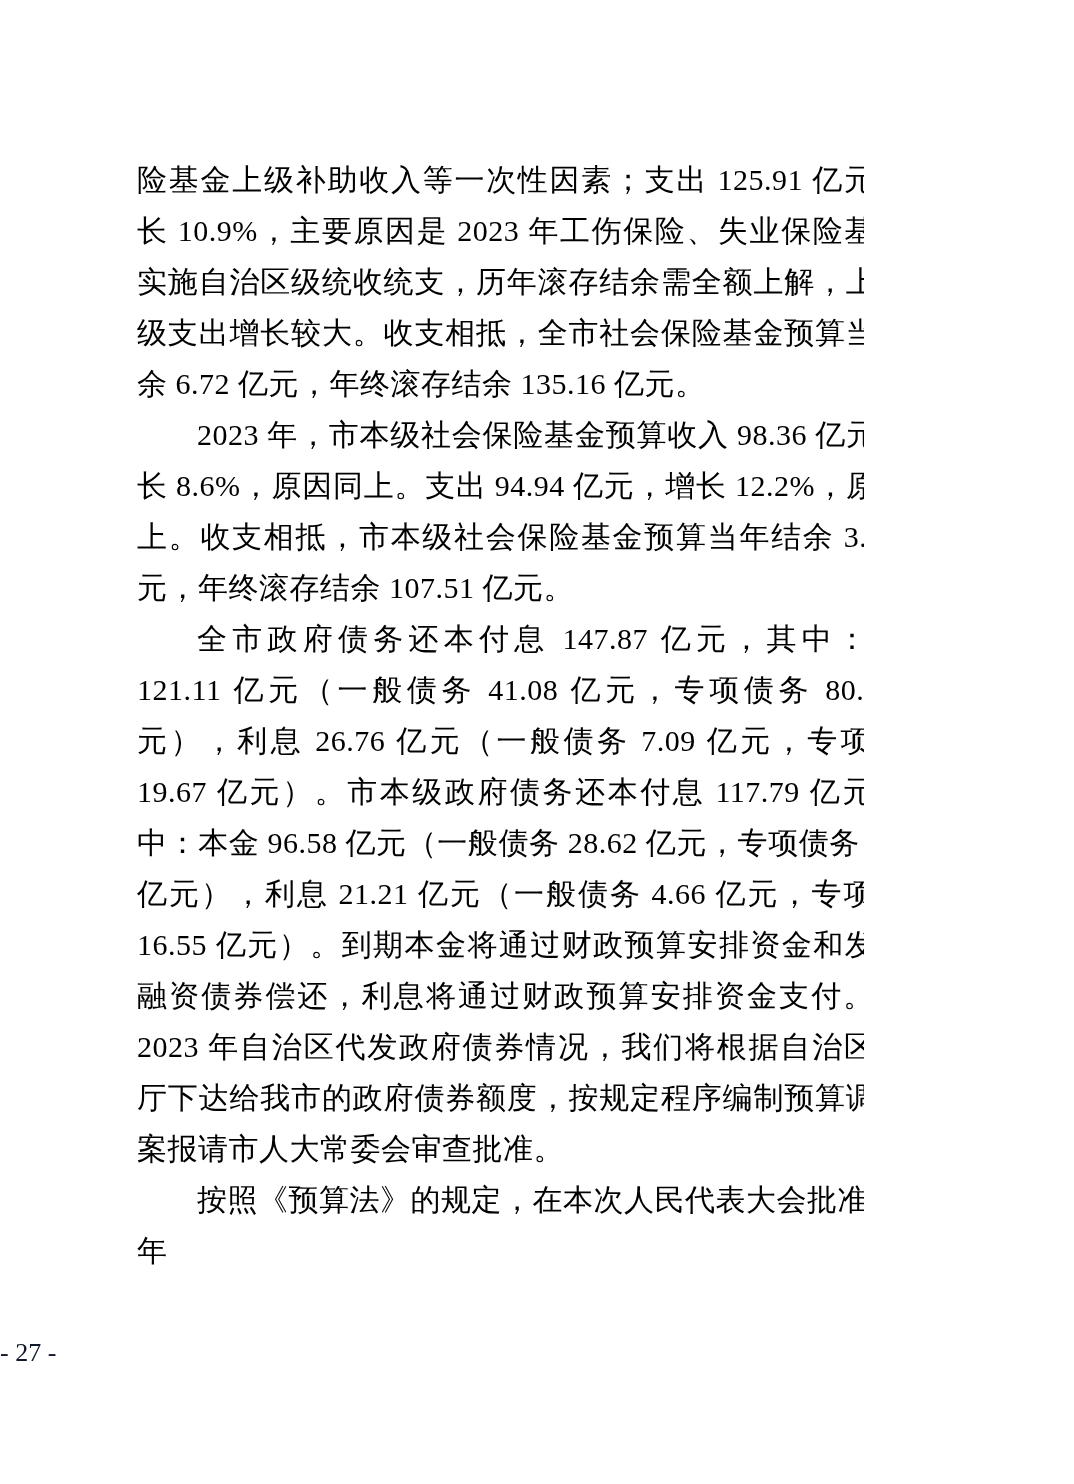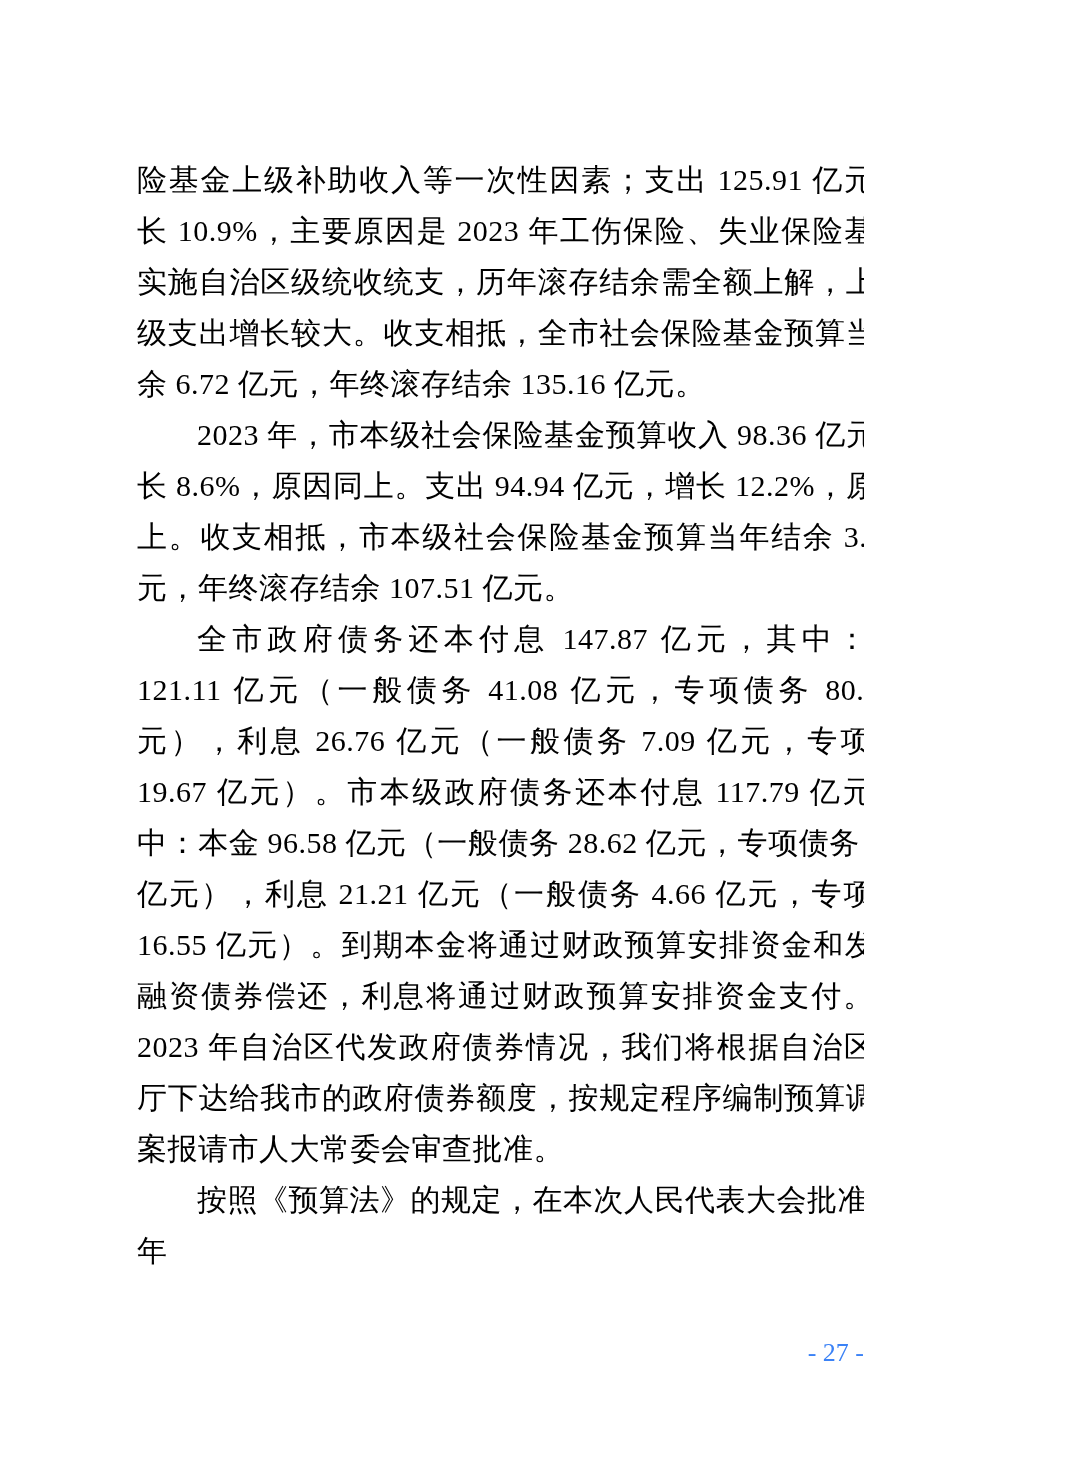--- a/index.html
+++ b/index.html
@@ -34,24 +34,24 @@
   }
   .para { text-indent: 2em; }
   .para.first { text-indent: 0; }
   .heading { font-weight: bold; text-indent: 2em; }
   .full-line { text-align-last: justify; }
   .page-number {
     position: absolute;
     top: 1337px;
     left: 0;
     width: 100%;
-    text-align: right;
+    text-align: left;
     font-size: 26px;
     line-height: 32px;
-    color: #3b82f6;
+    color: #0f172a;
   }
 </style>
 </head>
 <body>
 
 <div class="page">
   <div class="content">
     <p class="para first">险基金上级补助收入等一次性因素；支出 125.91 亿元，增长 10.9%，主要原因是 2023 年工伤保险、失业保险基金将实施自治区级统收统支，历年滚存结余需全额上解，上解上级支出增长较大。收支相抵，全市社会保险基金预算当年结余 6.72 亿元，年终滚存结余 135.16 亿元。</p>
     <p class="para">2023 年，市本级社会保险基金预算收入 98.36 亿元，增长 8.6%，原因同上。支出 94.94 亿元，增长 12.2%，原因同上。收支相抵，市本级社会保险基金预算当年结余 3.42 亿元，年终滚存结余 107.51 亿元。</p>
     <p class="para">全市政府债务还本付息 147.87 亿元，其中：本金 121.11 亿元（一般债务 41.08 亿元，专项债务 80.03 亿元），利息 26.76 亿元（一般债务 7.09 亿元，专项债务 19.67 亿元）。市本级政府债务还本付息 117.79 亿元，其中：本金 96.58 亿元（一般债务 28.62 亿元，专项债务 67.96 亿元），利息 21.21 亿元（一般债务 4.66 亿元，专项债务 16.55 亿元）。到期本金将通过财政预算安排资金和发行再融资债券偿还，利息将通过财政预算安排资金支付。关于 2023 年自治区代发政府债券情况，我们将根据自治区财政厅下达给我市的政府债券额度，按规定程序编制预算调整方案报请市人大常委会审查批准。</p>

